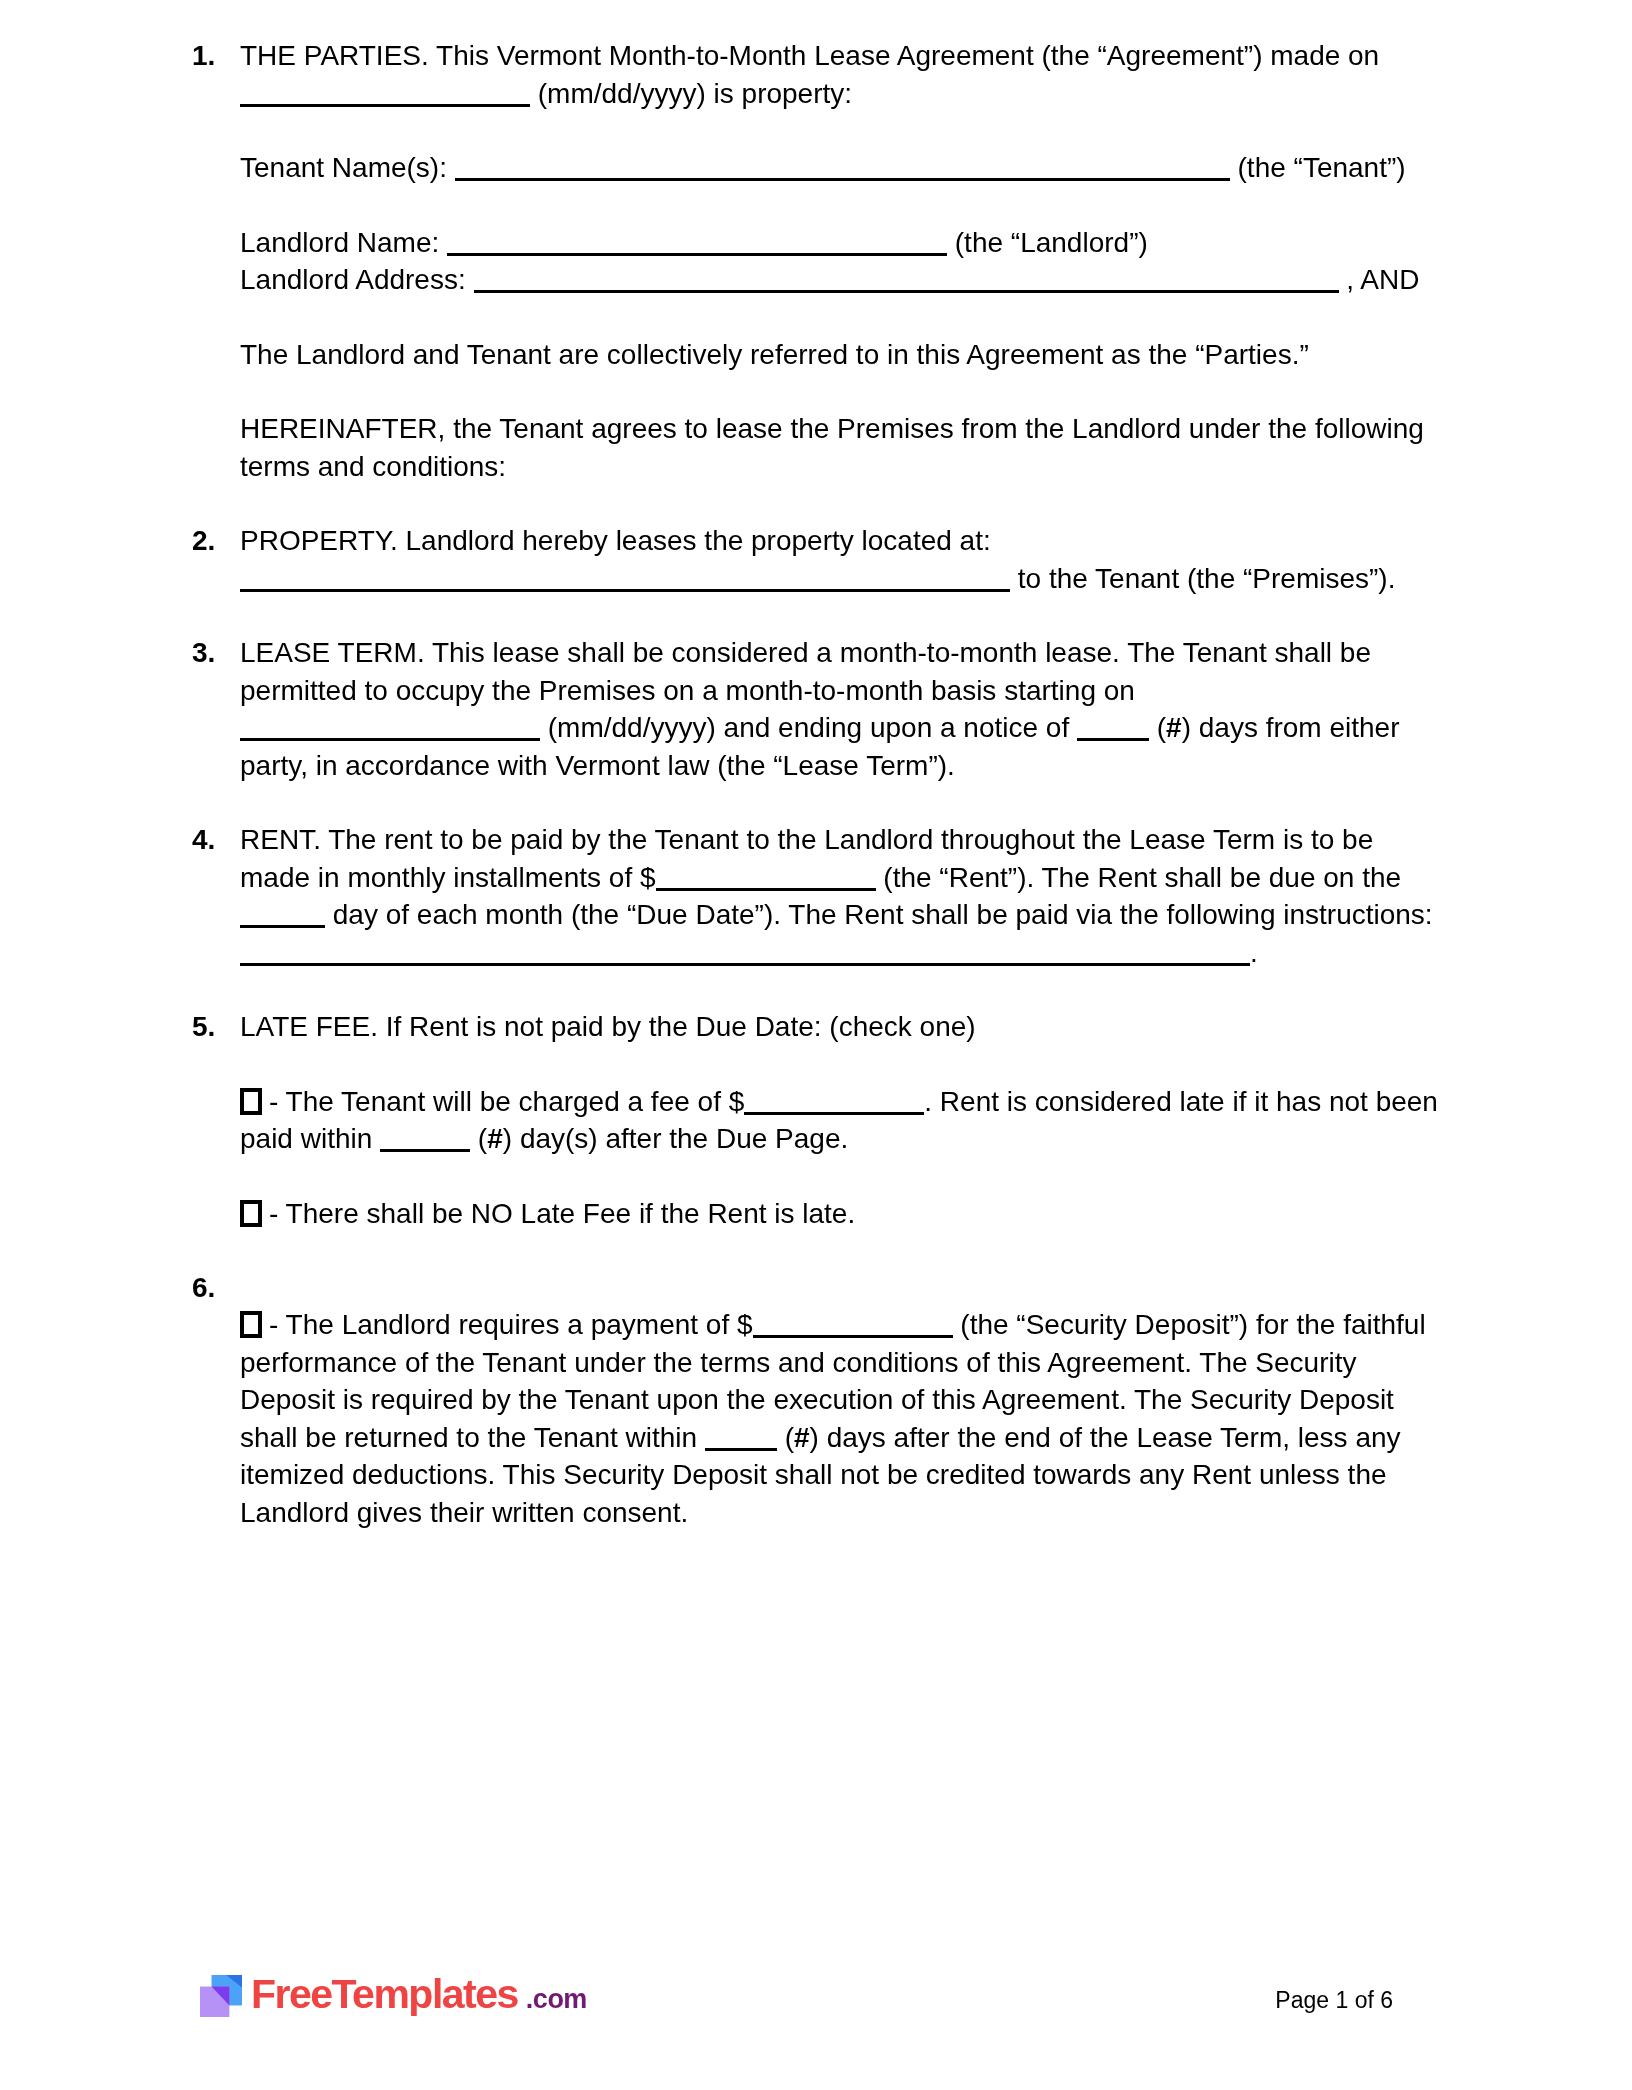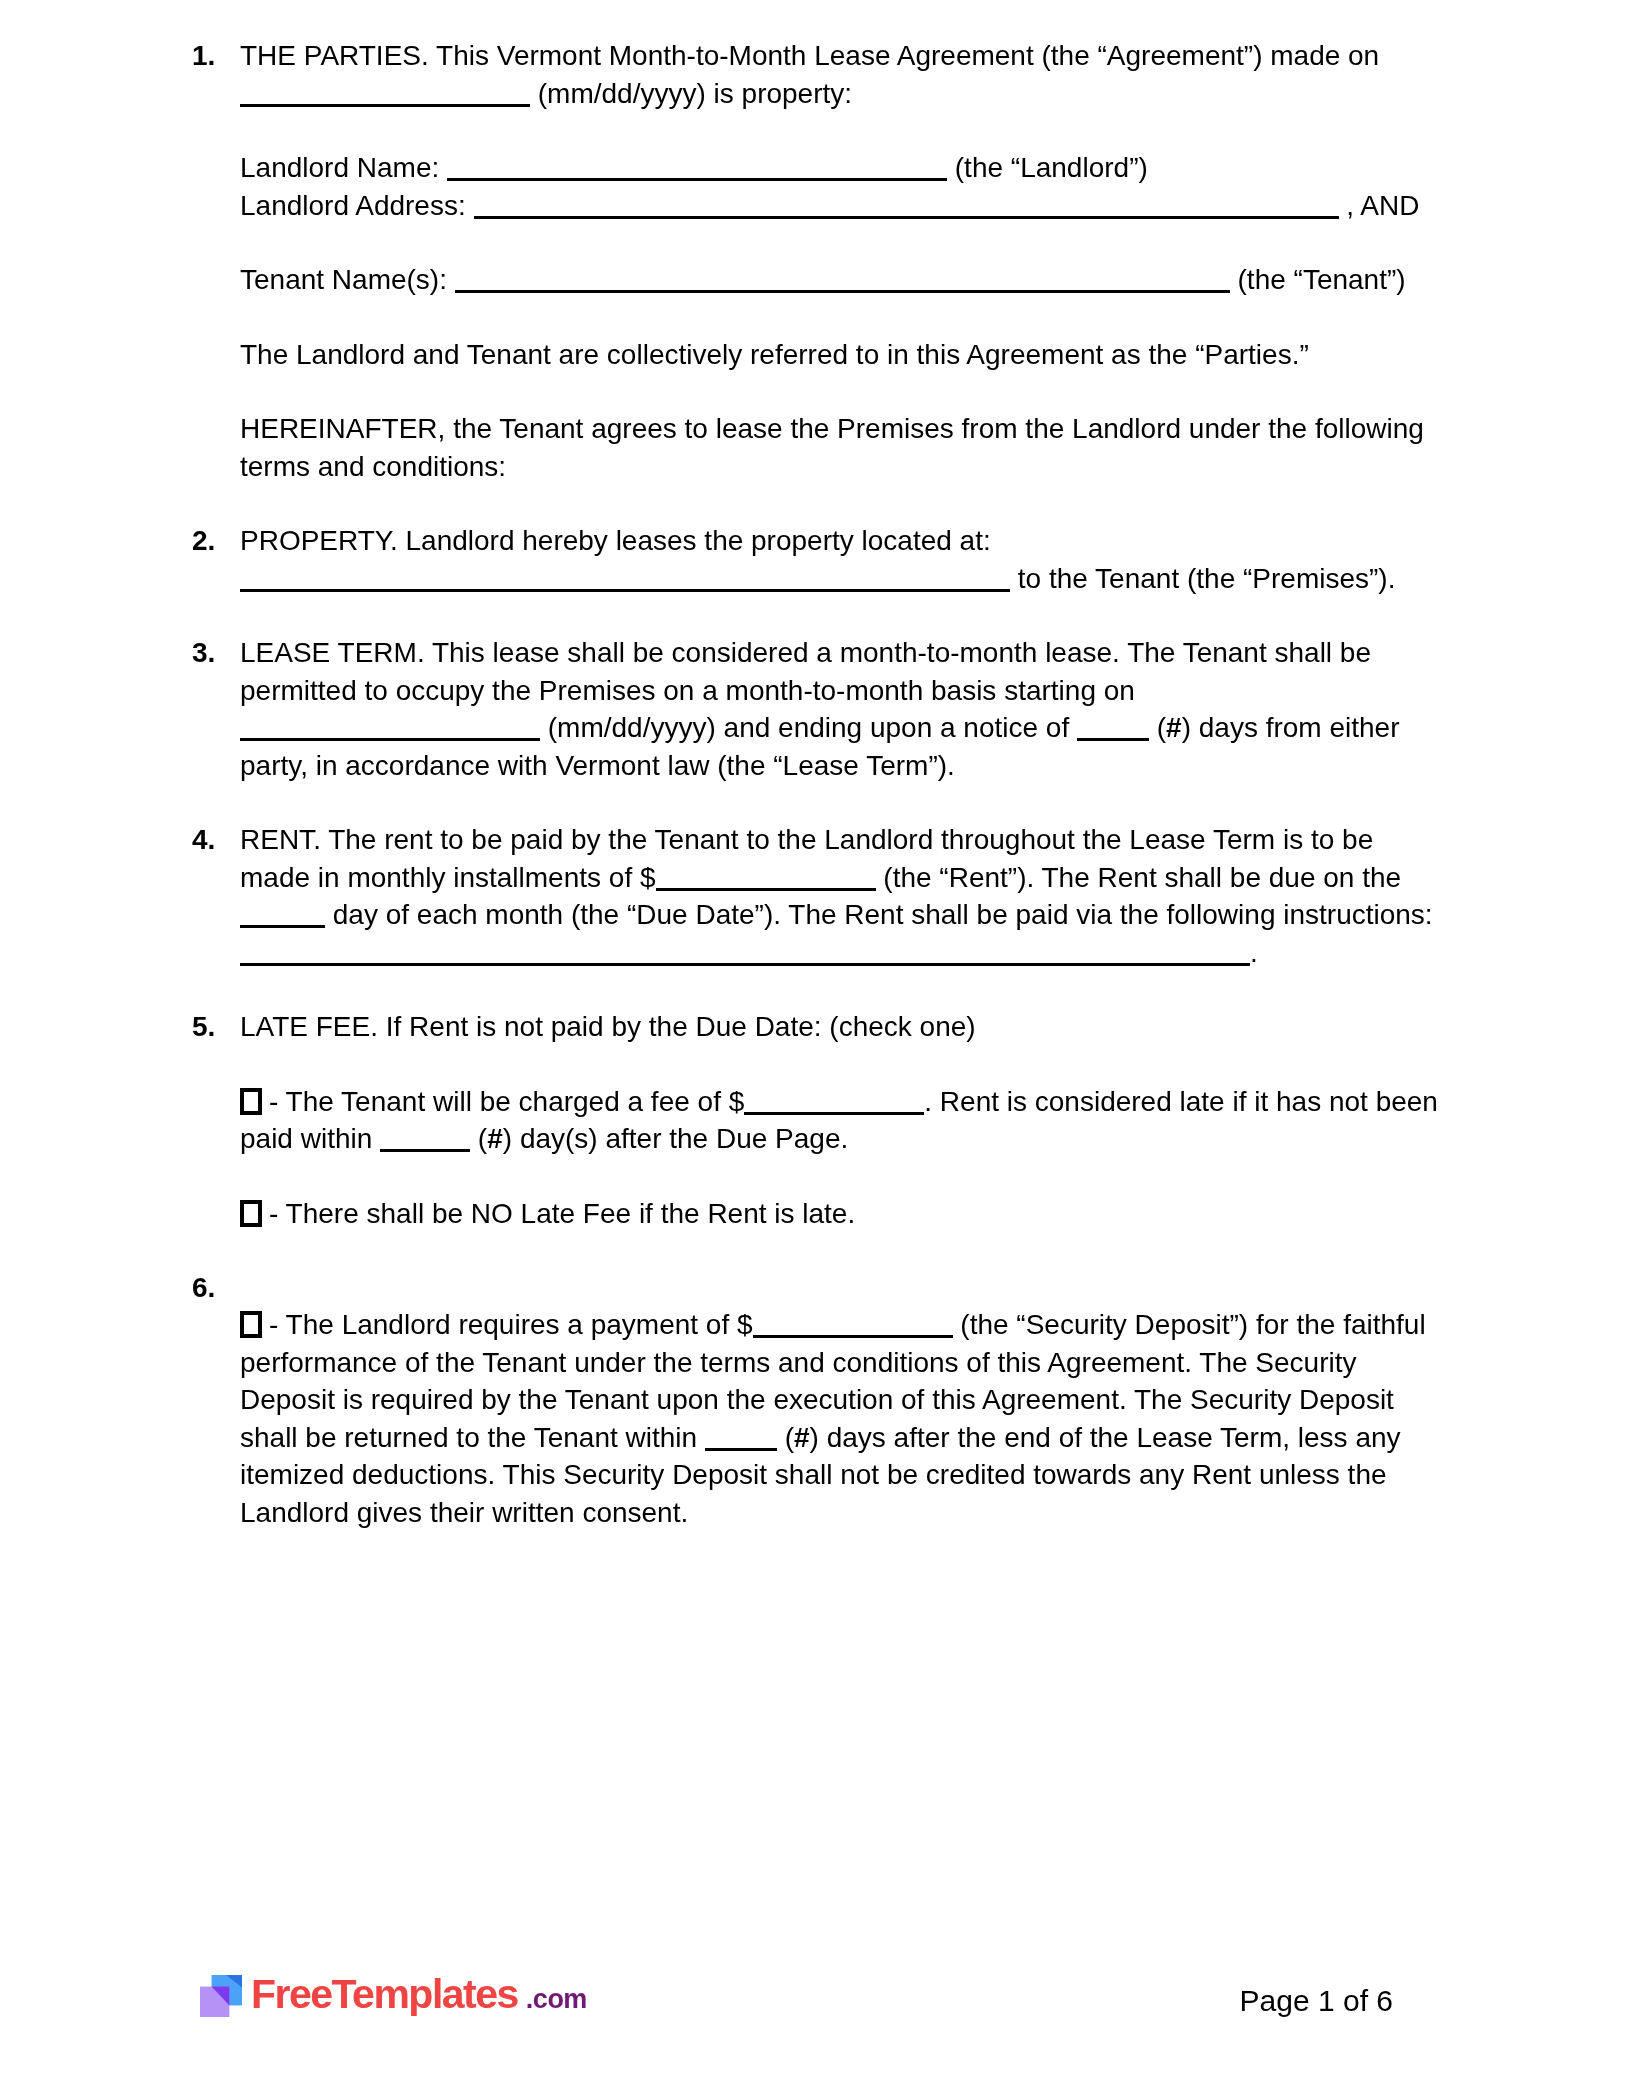--- a/index.html
+++ b/index.html
@@ -75,39 +75,39 @@
     letter-spacing: -1.5px;
   }
   .brand-tld {
     font-size: 27px;
     font-weight: 700;
     color: #701a75;
     letter-spacing: -0.5px;
     margin-left: 8px;
   }
   .page-indicator {
-    font-size: 30px;
+    font-size: 23px;
     color: #000;
     margin-right: 47px;
     padding-top: 16px;
   }
 </style>
 </head>
 <body>
 
 <div class="page">
   <div class="content">
 
 
     <div class="section">
       <div class="num">1.</div>
       <div class="ibody">
         <p><span class="hd">THE PARTIES</span><span>. This Vermont Month-to-Month Lease Agreement (the “Agreement”) made on </span><span class="blank w290"></span><span> (mm/dd/yyyy) is property:</span></p>
+        <p class="para"><span>Tenant Name(s): </span><span class="blank w775"></span><span> (the “Tenant”)</span></p>
         <p class="para"><span>Landlord Name: </span><span class="blank w500"></span><span> (the “Landlord”)</span><br><span>Landlord Address: </span><span class="blank w865"></span><span> , AND</span></p>
-        <p class="para"><span>Tenant Name(s): </span><span class="blank w775"></span><span> (the “Tenant”)</span></p>
         <p class="para">The Landlord and Tenant are collectively referred to in this Agreement as the “Parties.”</p>
         <p class="para">HEREINAFTER, the Tenant agrees to lease the Premises from the Landlord under the following terms and conditions:</p>
       </div>
     </div>
 
     <div class="section">
       <div class="num">2.</div>
       <div class="ibody">
         <p><span class="hd">PROPERTY</span><span>. Landlord hereby leases the property located at:</span><br><span class="blank w770"></span><span> to the Tenant (the “Premises”).</span></p>
       </div>

